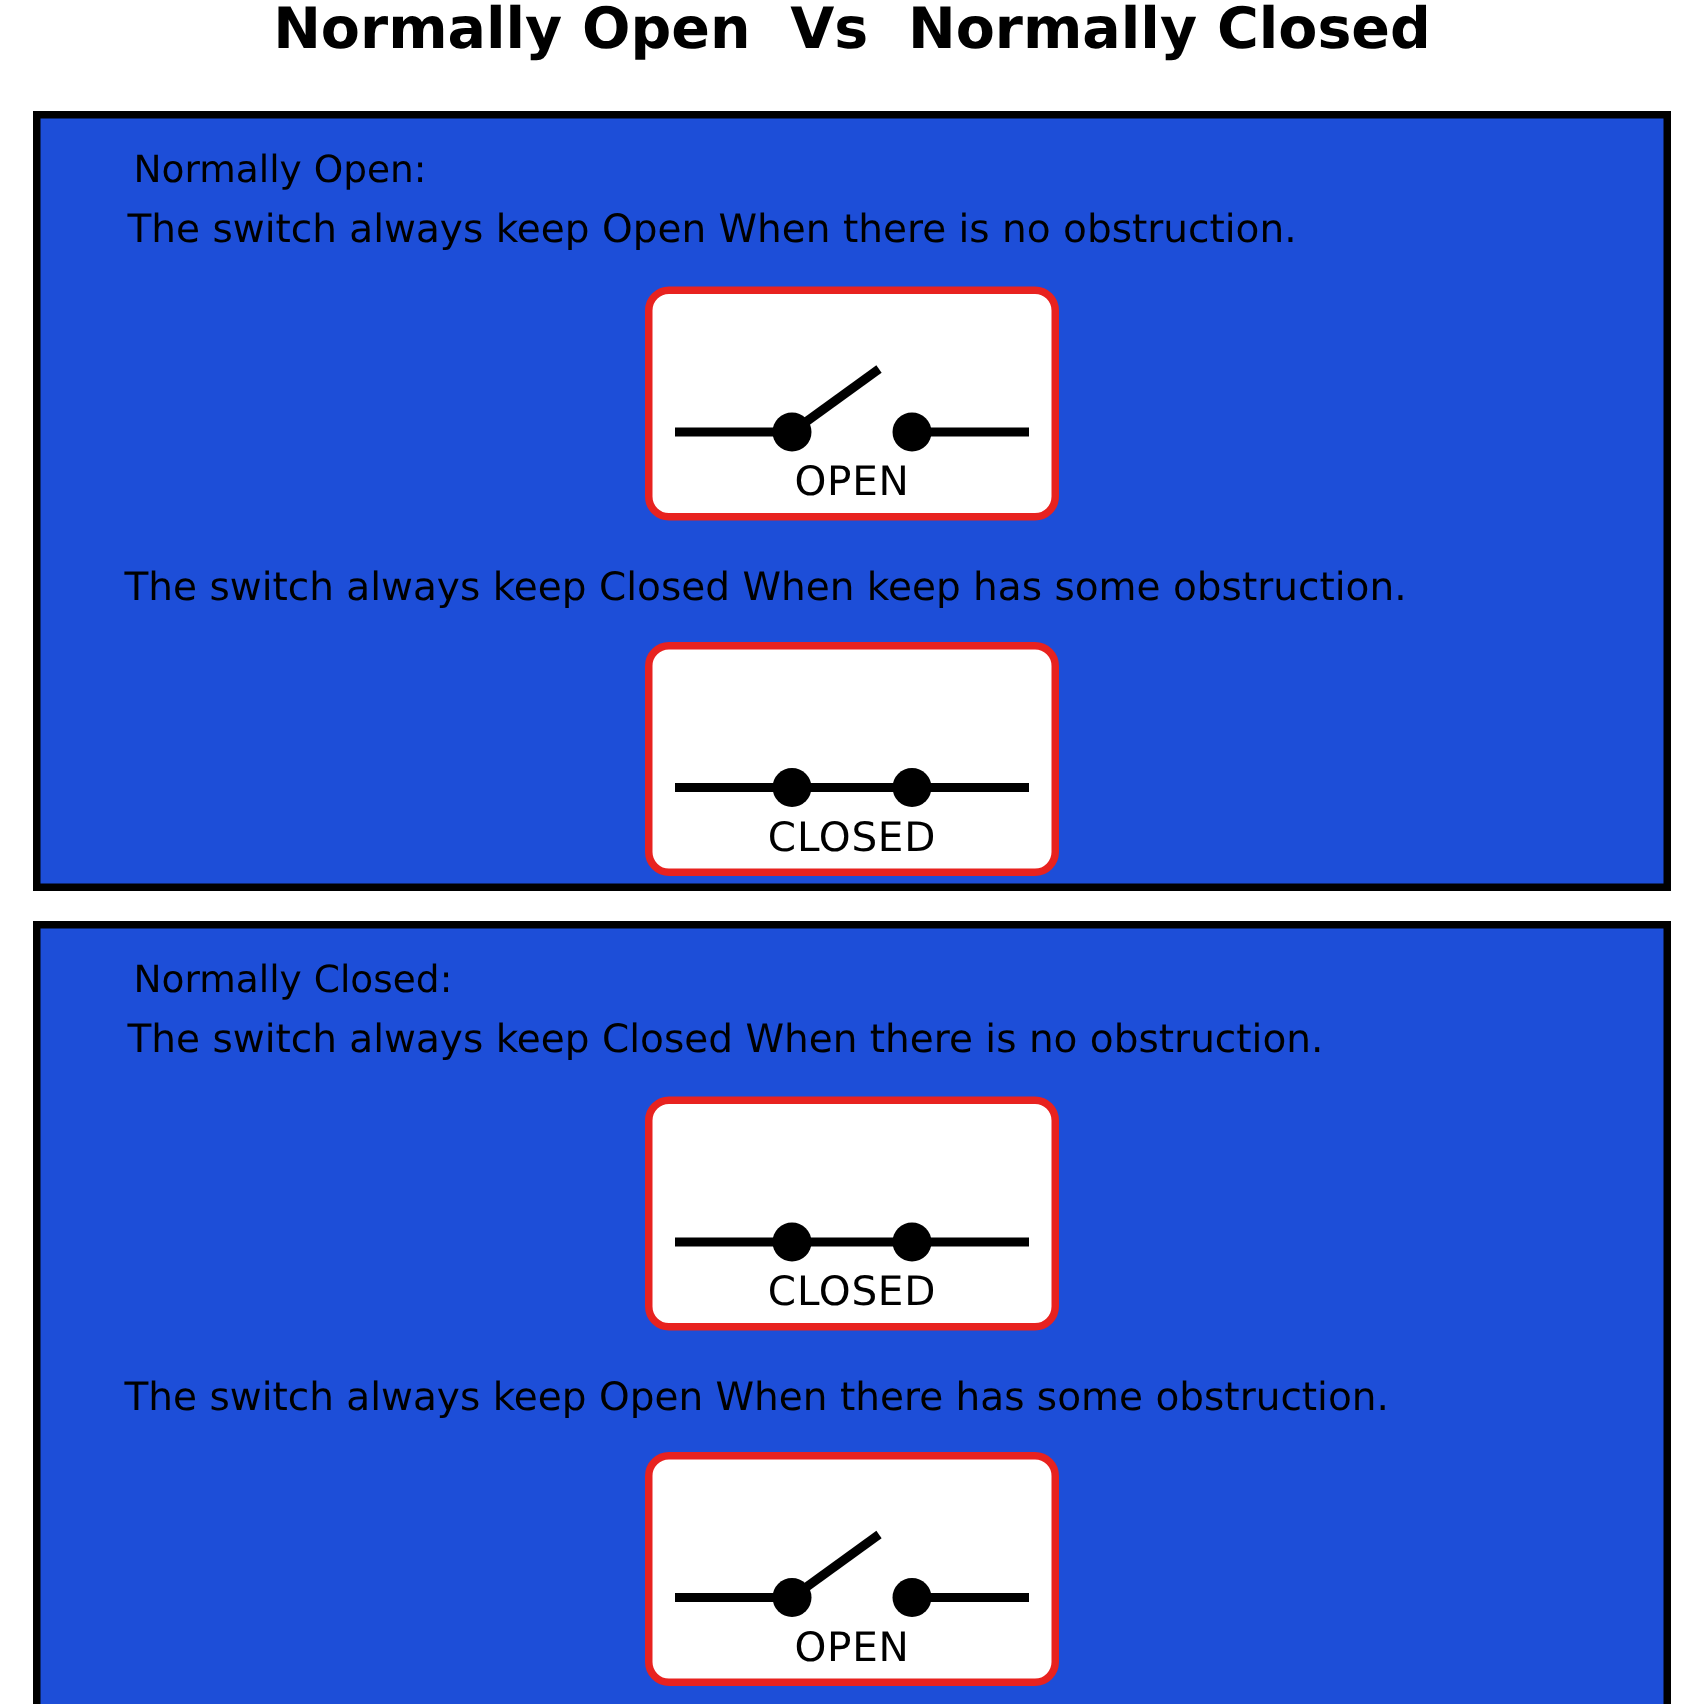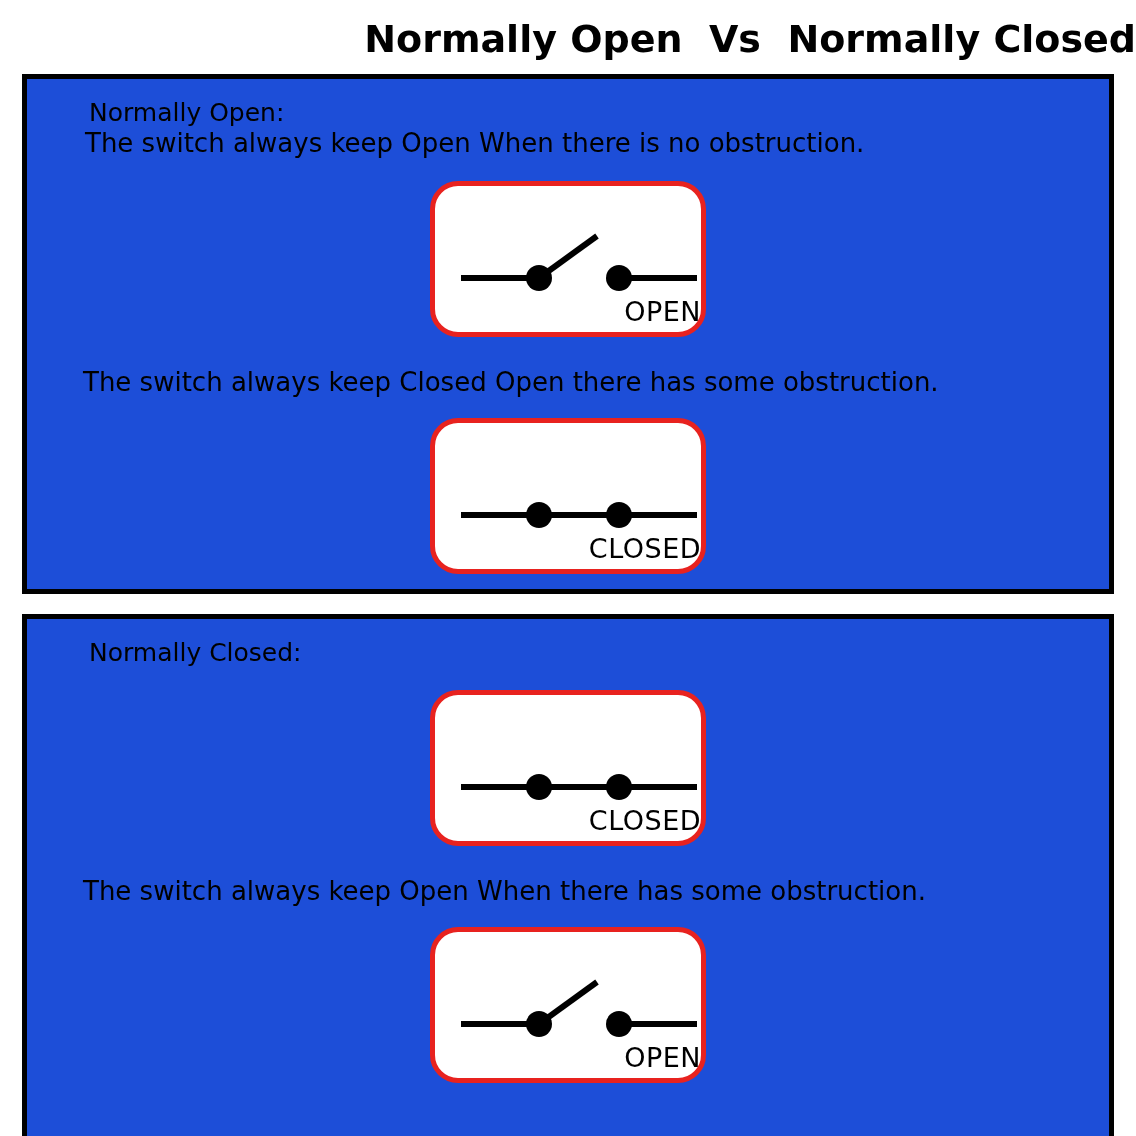--- a/index.html
+++ b/index.html
@@ -14,26 +14,26 @@
     color: #000000;
     overflow: hidden;
   }
   .page {
     position: relative;
     width: 1136px;
     height: 1136px;
     box-sizing: border-box;
   }
   .title {
-    text-align: right;
+    text-align: center;
     font-size: 38px;
     font-weight: bold;
     letter-spacing: 0px;
     line-height: 1.0;
-    padding-top: 20px;
+    padding-top: 0;
     white-space: pre;
   }
   .panel {
     position: absolute;
     left: 22px;
     width: 1092px;
     box-sizing: border-box;
     border: 5px solid #000000;
     background: #1d4ed8;
   }
@@ -57,42 +57,42 @@
   }
   .sentence.indent2 {
     padding-left: 56px;
   }
   .switch-wrap {
     display: flex;
     justify-content: center;
   }
   .switch-box {
     border: 5px solid #e8221f;
-    border-radius: 28px;
+    border-radius: 16px;
     width: 276px;
     height: 156px;
     box-sizing: border-box;
     background: #ffffff;
     position: relative;
     display: flex;
     flex-direction: column;
-    align-items: flex-end;
+    align-items: center;
     justify-content: flex-start;
   }
   .switch-svg {
     display: block;
     margin-top: 44px;
   }
   .switch-label {
     font-size: 27px;
     letter-spacing: 0.5px;
     margin-top: 6px;
     line-height: 1.0;
   }
-  .sp1 { }
+  .sp1 { margin-top: 10px; }
   .sp2 { margin-top: 22px; }
   .sp3 { margin-top: 30px; }
   .sp4 { margin-top: 20px; }
 </style>
 </head>
 <body>
 
 <div class="page">
 
   <div class="title">Normally Open  Vs  Normally Closed</div>
@@ -107,36 +107,37 @@
           <line x1="4" y1="48" x2="82" y2="48" stroke="#000000" stroke-width="6"></line>
           <line x1="162" y1="48" x2="240" y2="48" stroke="#000000" stroke-width="6"></line>
           <line x1="82" y1="48" x2="140" y2="6" stroke="#000000" stroke-width="6"></line>
           <circle cx="82" cy="48" r="13" fill="#000000"></circle>
           <circle cx="162" cy="48" r="13" fill="#000000"></circle>
         </svg>
         <div class="switch-label">OPEN</div>
       </div>
     </div>
 
-    <div class="sentence indent2 sp3">The switch always keep Closed Open there has some obstruction.</div>
+    <div class="sentence indent2 sp3">The switch always keep Closed When keep has some obstruction.</div>
 
     <div class="switch-wrap sp4">
       <div class="switch-box">
         <svg class="switch-svg" width="244" height="62" viewBox="0 0 244 62">
           <line x1="4" y1="48" x2="240" y2="48" stroke="#000000" stroke-width="6"></line>
           <circle cx="82" cy="48" r="13" fill="#000000"></circle>
           <circle cx="162" cy="48" r="13" fill="#000000"></circle>
         </svg>
         <div class="switch-label">CLOSED</div>
       </div>
     </div>
   </div>
 
   <div class="panel" id="panel-closed">
     <div class="heading">Normally Closed:</div>
+    <div class="sentence sp1">The switch always keep Closed When there is no obstruction.</div>
 
     <div class="switch-wrap sp2">
       <div class="switch-box">
         <svg class="switch-svg" width="244" height="62" viewBox="0 0 244 62">
           <line x1="4" y1="48" x2="240" y2="48" stroke="#000000" stroke-width="6"></line>
           <circle cx="82" cy="48" r="13" fill="#000000"></circle>
           <circle cx="162" cy="48" r="13" fill="#000000"></circle>
         </svg>
         <div class="switch-label">CLOSED</div>
       </div>

